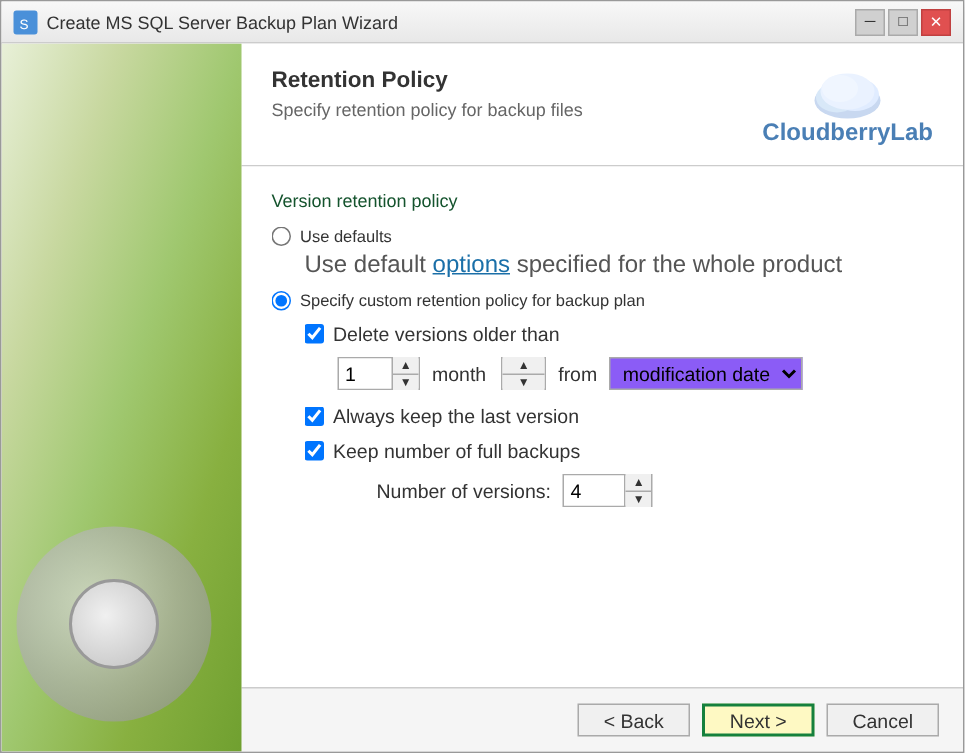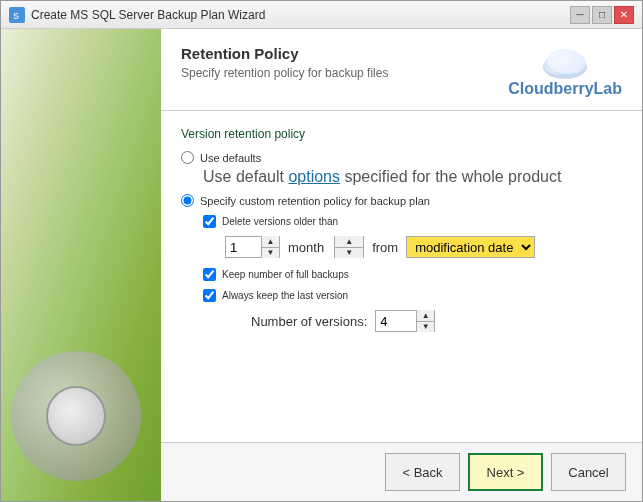--- a/index.html
+++ b/index.html
@@ -183,21 +183,21 @@
     .checkbox-item {
       display: flex;
       align-items: center;
       margin-bottom: 8px;
     }
     .checkbox-item input[type="checkbox"] {
       margin-right: 6px;
       cursor: pointer;
     }
     .checkbox-label {
-      font-size: 10px;
+      font-size: 13px;
       color: #333;
     }
     .version-row {
       display: flex;
       align-items: center;
       margin-left: 22px;
       margin-bottom: 10px;
       gap: 4px;
     }
     .spinner-input {
@@ -237,21 +237,21 @@
     }
     .spinner-up { border-bottom: 1px solid #aaa; }
     .unit-label {
       font-size: 13px;
       color: #333;
       padding: 0 4px;
     }
     .dropdown-select {
       height: 22px;
       border: 1px solid #aaa;
-      background: #fde047;
+      background: #8b5cf6;
       font-size: 13px;
       padding: 0 4px;
       cursor: pointer;
       appearance: auto;
     }
     .num-versions-row {
       display: flex;
       align-items: center;
       margin-left: 48px;
       gap: 8px;
@@ -265,21 +265,21 @@
       display: flex;
       justify-content: flex-end;
       align-items: center;
       padding: 10px 16px;
       border-top: 1px solid #ccc;
       background: #f5f5f5;
       gap: 8px;
     }
     .footer-btn {
       min-width: 75px;
-      height: 38px;
+      height: 22px;
       padding: 0 12px;
       border: 1px solid #aaa;
       background: #f0f0f0;
       cursor: pointer;
       font-size: 13px;
       color: #333;
     }
     .footer-btn.primary {
       border: 2px solid #15803d;
       background: #fef9c3;
@@ -377,27 +377,27 @@
             </div>
             <span class="unit-label">from</span>
             <select class="dropdown-select">
               <option>modification date</option>
               <option>creation date</option>
               <option>access date</option>
             </select>
           </div>
 
           <div class="checkbox-item">
+            <input type="checkbox" id="keep-last" checked="" style="">
+            <label class="checkbox-label" for="keep-last">Always keep the last version</label>
+          </div>
+
+          <div class="checkbox-item">
             <input type="checkbox" id="keep-full" checked="" style="">
             <label class="checkbox-label" for="keep-full">Keep number of full backups</label>
-          </div>
-
-          <div class="checkbox-item">
-            <input type="checkbox" id="keep-last" checked="" style="">
-            <label class="checkbox-label" for="keep-last">Always keep the last version</label>
           </div>
 
           <div class="num-versions-row">
             <span class="num-versions-label">Number of versions:</span>
             <div class="spinner-input" style="width:60px;">
               <input type="text" value="4" style="">
               <div class="spinner-arrows">
                 <button class="spinner-up">▲</button>
                 <button class="spinner-down">▼</button>
               </div>

